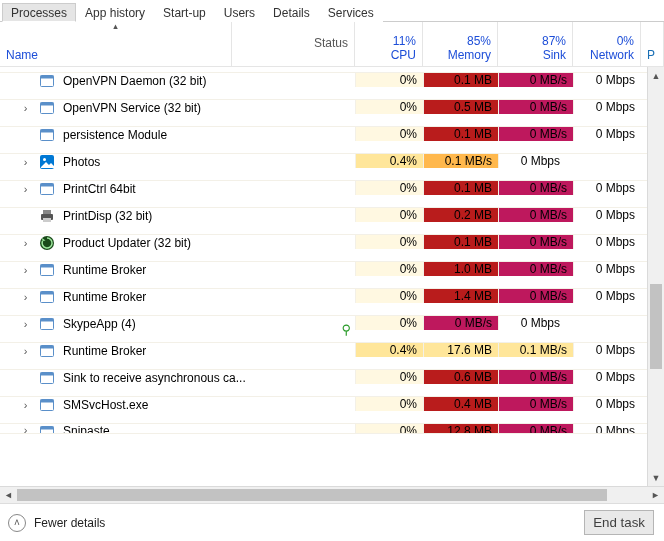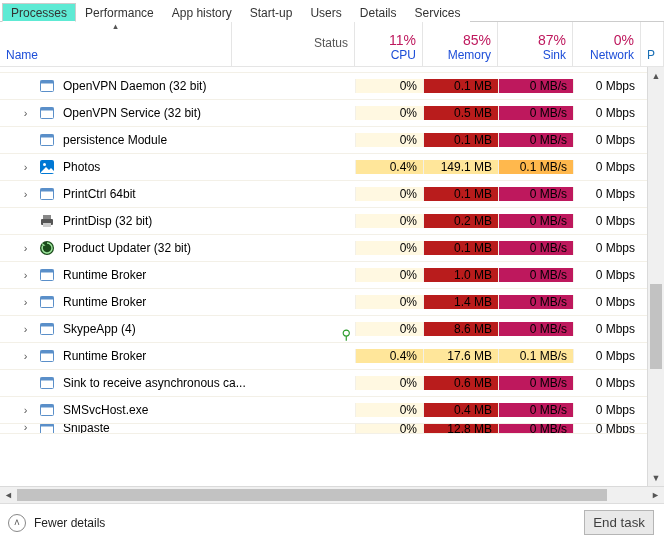--- a/index.html
+++ b/index.html
@@ -1,38 +1,38 @@
 <!DOCTYPE html>
 <html><head>
   <meta charset="utf-8">
   <style>
     * { box-sizing: border-box; margin: 0; padding: 0; font-family: "Segoe UI", sans-serif; }
     body { width: 664px; height: 541px; background: #fff; font-size: 12px; overflow: hidden; display: flex; flex-direction: column; }
 
     .tabs { display: flex; border-bottom: 1px solid #ccc; height: 22px; padding-left:2px; padding-top:2px; }
     .tab { padding: 2px 8px; border: 1px solid transparent; border-bottom: none; color: #333; cursor: pointer; position: relative; top:1px; background:#fff;}
-    .tab.active { border-color: #ccc; border-bottom: 1px solid #fff; background:#5eead4; }
+    .tab.active { border-color: #ccc; border-bottom: 1px solid #fff; background:#e5e5e5; }
 
     .header-row { display: flex; height: 45px; border-bottom: 1px solid #e5e5e5; position: relative; }
     .hcell { display: flex; flex-direction: column; justify-content: flex-end; padding: 2px 6px 4px 6px; color: #1a6fb5; border-right: 1px solid #e5e5e5; }
     .hcell.name { flex: 0 0 232px; flex-direction: row; align-items: flex-end; justify-content: flex-start; position:relative; }
     .hcell.name .sort-caret { position:absolute; left:50%; top:-1px; transform:translateX(-50%); font-size:9px; color:#555;}
     .hcell.status { flex: 0 0 123px; flex-direction: row; align-items: center; }
     .hcell.num { text-align: right; align-items: flex-end; }
     .hcell.cpu { flex: 0 0 68px; }
     .hcell.mem { flex: 0 0 75px; }
     .hcell.disk { flex: 0 0 75px; }
     .hcell.net { flex: 0 0 68px; }
     .hcell.extra { flex:1; }
-    .hcell .big { font-size: 14px; color: #be185d; font-weight: 400; }
+    .hcell .big { font-size: 12px; color: #1d4ed8; font-weight: 400; }
     .hcell .label { color: #1d4ed8; }
     .hcell.status .label { color:#555; }
 
     .rows { flex: 1; overflow: hidden; position: relative; }
-    .row { display: flex; height: 27px; align-items: center; border-bottom: 1px solid #f3f0e7; }
+    .row { display: flex; height: 27px; align-items: flex-start; border-bottom: 1px solid #f3f0e7; }
     .cell { display: flex; align-items: center; padding: 0 6px; }
     .cell.name { flex: 0 0 355px; position: relative; padding-left: 20px; }
     .chev { width: 11px; text-align:center; color: #555; margin-right: 8px; font-size:11px;}
     .chev.hidden { visibility: hidden; }
     .ico { width: 16px; height: 16px; margin-right: 8px; display:flex; align-items:center; justify-content:center; }
     .ico svg { display:block; }
     .pname { color: #000; white-space: nowrap; overflow: hidden; text-overflow: ellipsis; max-width:260px;}
     .cell.num { justify-content: flex-end; border-left: 1px solid #f3f0e7; font-size: 12px; }
     .cell.cpu { flex: 0 0 68px; background: #fff8e1; }
     .cell.mem { flex: 0 0 75px; background: #b91c1c; }
@@ -63,21 +63,20 @@
     .row.cut .cell { align-items:flex-start; padding-top:0; }
     .first-row-clip { height:6px; overflow:hidden; }
     .first-row-clip .row { margin-top:-21px; }
     .rows-inner { padding-right:17px; }
   </style>
 </head>
 <body>
 
 <div class="tabs" id="tabs">
     <div class="tab active">Processes</div>
-    <div class="tab">Performance</div>
     <div class="tab">App history</div>
     <div class="tab">Start-up</div>
     <div class="tab">Users</div>
     <div class="tab">Details</div>
     <div class="tab">Services</div>
   </div>
 
 <div class="header-row">
   <div class="hcell name">
     <span class="sort-caret">▴</span>
@@ -172,21 +171,20 @@
           <span class="ico">
             <svg width="16" height="16">
               <rect x="1" y="1" width="14" height="14" rx="2" fill="#0078d4"></rect>
               <circle cx="5.5" cy="5.5" r="1.5" fill="#fff"></circle>
               <path d="M2 13 L7 8 L10 11 L12 9 L15 12 V14 H2 Z" fill="#fff"></path>
             </svg>
           </span>
           <span class="pname">Photos</span>
         </div>
         <div class="cell num cpu heavy">0.4%</div>
-        <div class="cell num mem heavy">149.1 MB</div>
         <div class="cell num disk heavy">0.1 MB/s</div>
         <div class="cell num net">0 Mbps</div>
       </div>
       <div class="row">
         <div class="cell name">
           <span class="chev">›</span>
           <span class="ico">
             <svg width="16" height="16">
               <rect x="1.5" y="2.5" width="13" height="11" rx="1" fill="#fff" stroke="#5a8fc9"></rect>
               <rect x="1.5" y="2.5" width="13" height="3" fill="#5a8fc9"></rect>
@@ -271,21 +269,20 @@
           <span class="ico">
             <svg width="16" height="16">
               <rect x="1.5" y="2.5" width="13" height="11" rx="1" fill="#fff" stroke="#5a8fc9"></rect>
               <rect x="1.5" y="2.5" width="13" height="3" fill="#5a8fc9"></rect>
             </svg>
           </span>
           <span class="pname">SkypeApp (4)</span>
           <span class="leaf-ind">⚲</span>
         </div>
         <div class="cell num cpu">0%</div>
-        <div class="cell num mem">8.6 MB</div>
         <div class="cell num disk">0 MB/s</div>
         <div class="cell num net">0 Mbps</div>
       </div>
       <div class="row">
         <div class="cell name">
           <span class="chev">›</span>
           <span class="ico">
             <svg width="16" height="16">
               <rect x="1.5" y="2.5" width="13" height="11" rx="1" fill="#fff" stroke="#5a8fc9"></rect>
               <rect x="1.5" y="2.5" width="13" height="3" fill="#5a8fc9"></rect>

